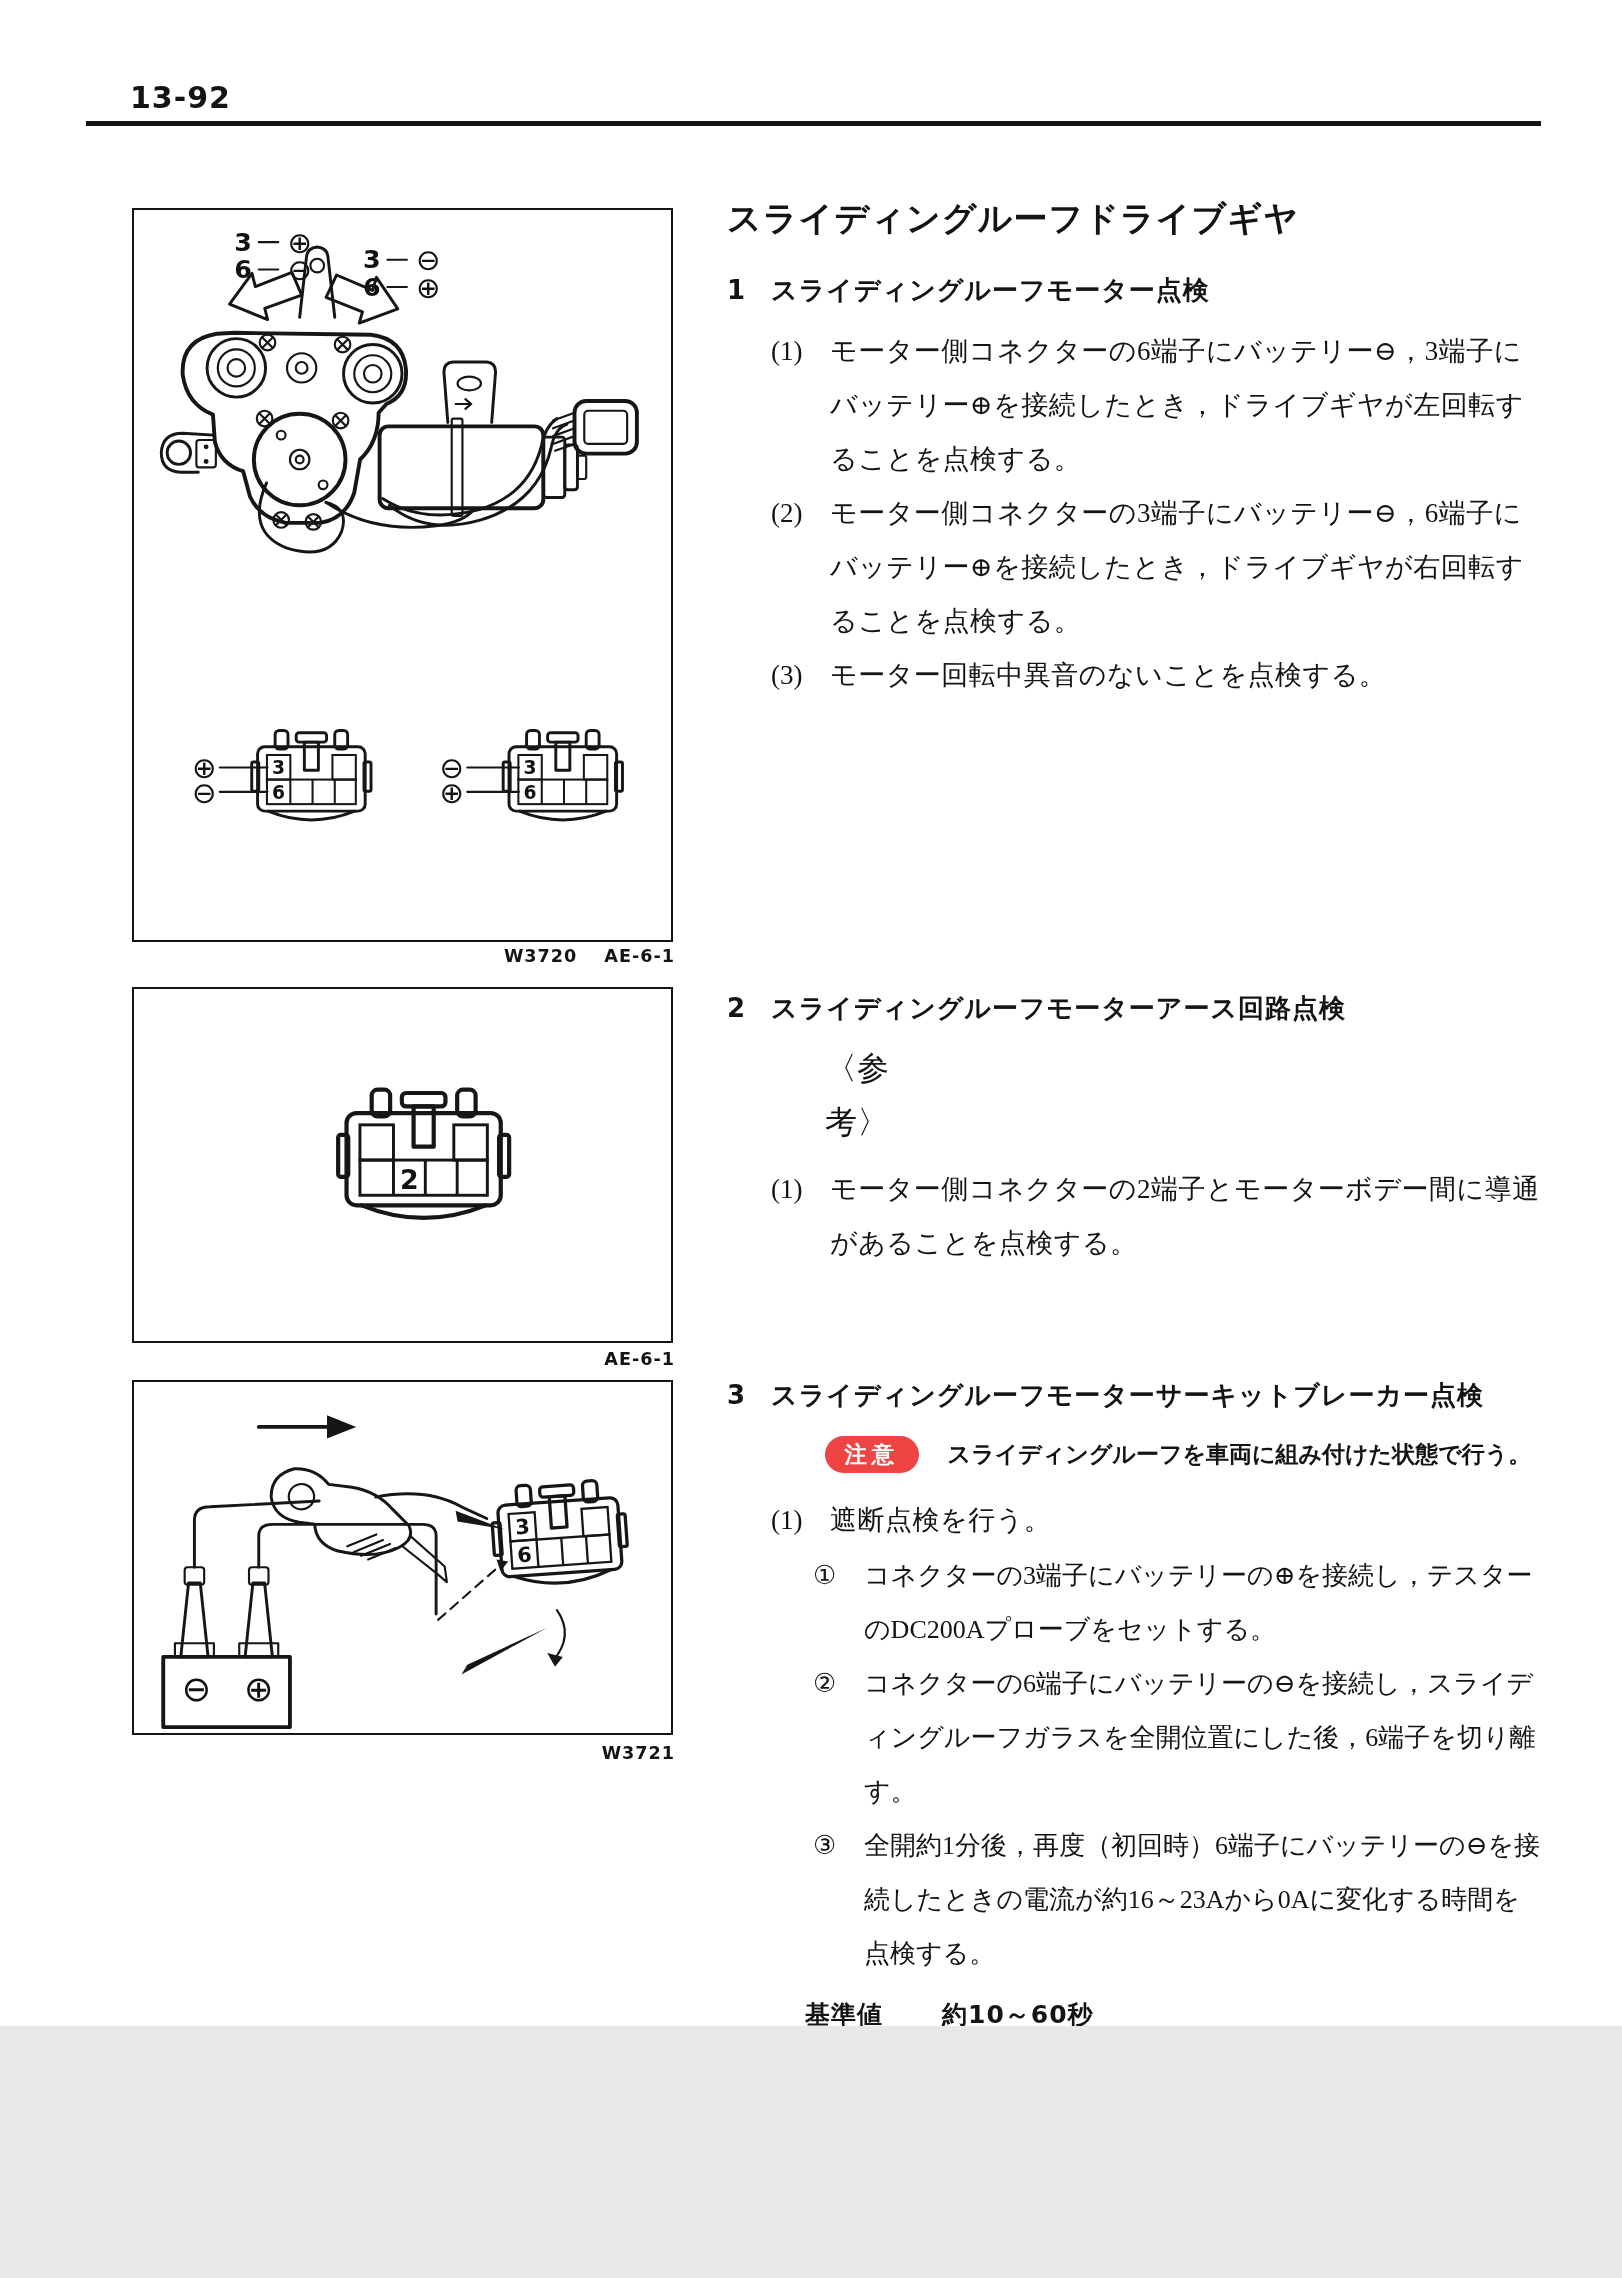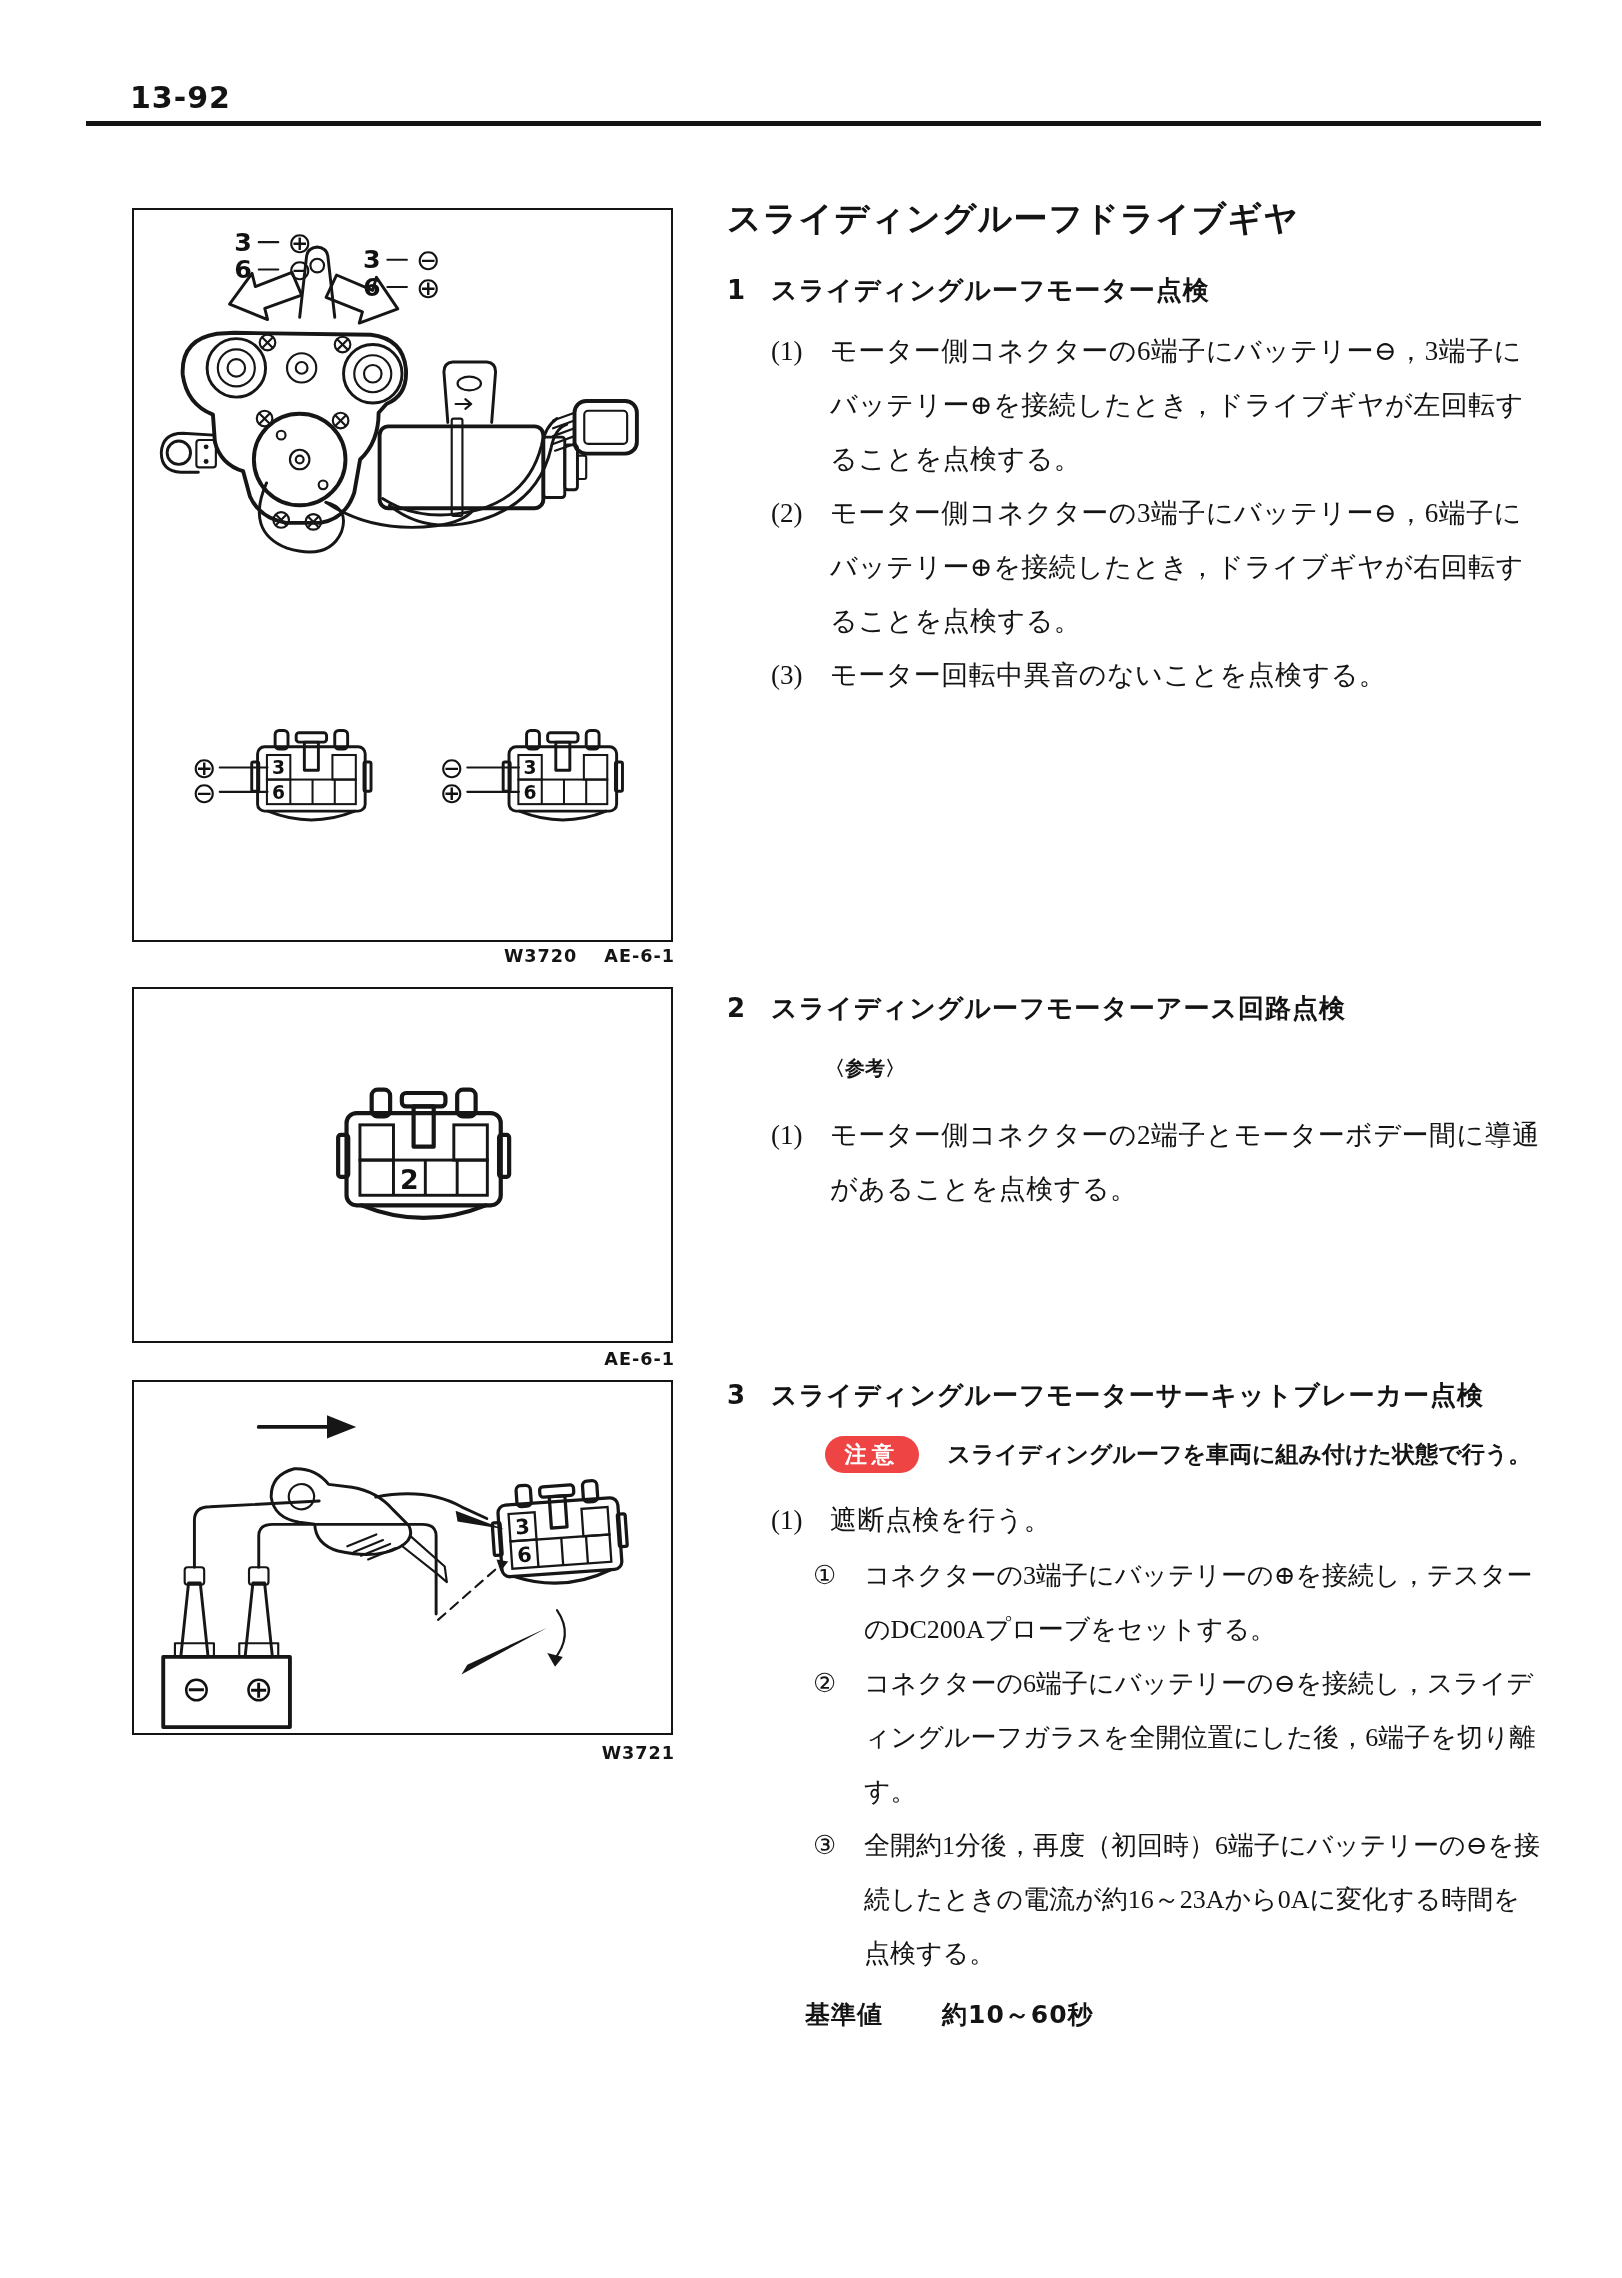--- a/index.html
+++ b/index.html
@@ -1,16 +1,16 @@
 <!DOCTYPE html>
 <html><head>
 <meta charset="utf-8">
 <style>
   html,body{margin:0;padding:0;background:#e8e8e8;}
-  .page{position:relative;width:1623px;height:2278px;background:#ffffff;overflow:hidden;
+  .page{position:relative;width:1623px;height:2026px;background:#ffffff;overflow:hidden;
         font-family:"Liberation Serif","DejaVu Serif","DejaVu Sans",serif;color:#141414;}
   
   .page-num{position:absolute;left:130px;top:80px;font:bold 30px/35px "DejaVu Sans","Liberation Sans",sans-serif;letter-spacing:1px;}
   .header-title{position:absolute;left:0;top:82px;width:1623px;text-align:center;
         font:bold 26px/33px "DejaVu Sans","Liberation Sans",sans-serif;letter-spacing:2.9px;}
   .header-rule{position:absolute;left:86px;top:121px;width:1455px;height:4.9px;background:#141414;}
   
   .fig{position:absolute;left:132px;width:537px;border:2.9px solid #141414;background:#fff;}
   .fig1{top:208px;height:730px}
   .fig2{top:987px;height:352px}
@@ -35,21 +35,21 @@
   .sec{position:absolute;left:727px;width:815px;}
   .sec1{top:195px}.sec2{top:989px}.sec3{top:1376px}
   .doc-title{margin:0;font:bold 34px/47px "DejaVu Sans","Liberation Sans",sans-serif;letter-spacing:1px;}
   .sec-heading{display:flex;gap:25px;font:bold 26px/39px "DejaVu Sans","Liberation Sans",sans-serif;letter-spacing:1px;}
   .sec1 .sec-heading{margin-top:29px}
   .items{margin-top:13.7px}
   .item{display:flex;margin-left:44px;font-size:27px;line-height:54px;}
   .item .marker{flex:none;width:59px;}
   .item .text{flex:1;letter-spacing:0.5px;}
   .note-row{display:flex;margin-left:98px;margin-top:12.7px;font-size:26px;line-height:54px;}
-  .note-label{flex:none;width:125px;font-family:"DejaVu Sans","Liberation Sans",sans-serif;font-weight:bold;font-size:20px;}
+  .note-label{flex:none;width:125px;font-family:"DejaVu Sans","Liberation Sans",sans-serif;font-weight:normal;font-size:32px;}
   .note-text{flex:1;}
   .sub-heading{margin-left:63px;margin-top:9.8px;font:bold 26px/39px "DejaVu Sans","Liberation Sans",sans-serif;letter-spacing:1px;}
   .caution-row{display:flex;align-items:center;margin-left:98px;margin-top:13.7px;height:51px;}
   .caution-badge{flex:none;background:#ef4444;color:#fff;border-radius:20.5px;padding:4.9px 19.5px;
         font:bold 22.4px/27px "DejaVu Sans","Liberation Sans",sans-serif;letter-spacing:4.9px;}
   .caution-text{margin-left:29px;font:bold 23px/29px "DejaVu Sans","Liberation Sans",sans-serif;}
   .steps{margin-top:2px}
   .step{display:flex;margin-left:86px;font-size:26px;line-height:54px;}
   .step .marker{flex:none;width:51px;}
   .step .text{flex:1;}

